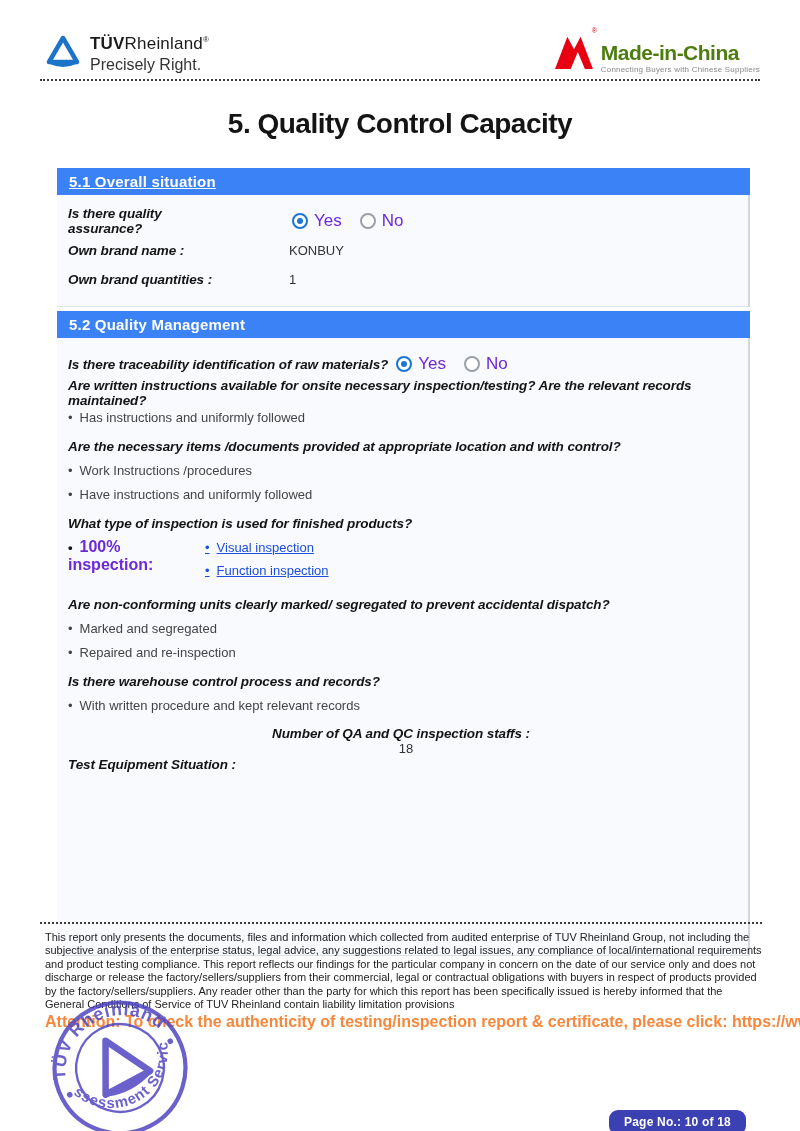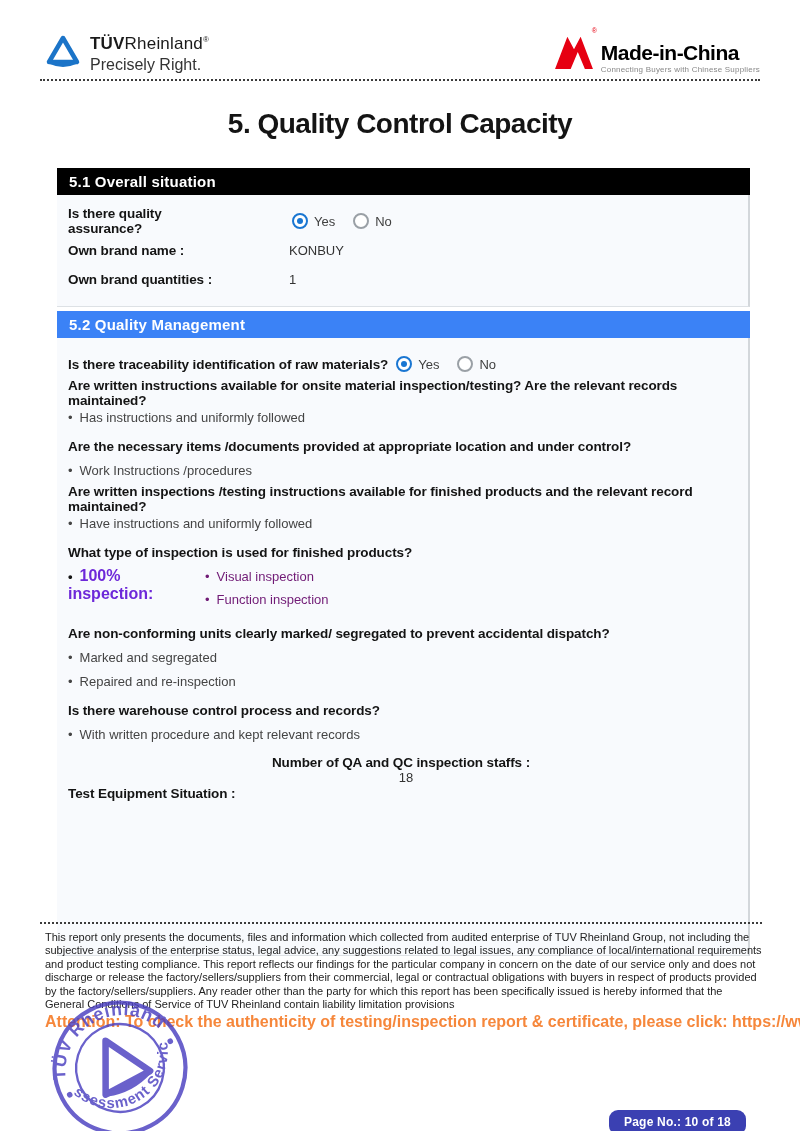--- a/index.html
+++ b/index.html
@@ -13,21 +13,21 @@
   
   .topbar { display:flex; justify-content:space-between; align-items:flex-start; padding:26px 38px 0 45px; }
   .tuv-logo { display:flex; align-items:flex-start; gap:9px; }
   .tuv-text .brand { font-size:17px; letter-spacing:.2px; color:#1a1a1a; }
   .tuv-text .brand b { font-weight:700; }
   .tuv-text sup { font-size:8px; }
   .tuv-text .tagline { font-size:16px; color:#333; margin-top:2px; }
   .mic-logo { display:flex; align-items:flex-end; gap:6px; padding-right:2px; }
   .mic-m { position:relative; }
   .mic-m .reg { position:absolute; top:-7px; right:-2px; font-size:7px; color:#e60012; }
-  .mic-text .brand { font-size:21px; font-weight:700; color:#000000; letter-spacing:-0.5px; line-height:20px; }
+  .mic-text .brand { font-size:21px; font-weight:700; color:#4d7c0f; letter-spacing:-0.5px; line-height:20px; }
   .mic-text .tagline { font-size:8px; color:#888; letter-spacing:.2px; margin-top:2px; white-space:nowrap; }
   .dotline { margin:5px 40px 0 40px; border-top:2px dotted #3c3c3c; height:0; }
 
   
   .page-title { text-align:center; font-size:28px; font-weight:700; letter-spacing:-0.5px; margin-top:27px; color:#141414; }
 
   
   .section { margin:0 50px 0 57px; }
   .sec1 { margin-top:28px; }
   .sec2 { margin-top:4px; }
@@ -39,44 +39,44 @@
     background:#f8fafd;
     border-right:2px solid #d3d7db;
     border-bottom:1px solid #dde1e5;
     padding:15px 14px 12px 11px;
   }
   .panel-1 { min-height:112px; }
   .panel-2 { min-height:618px; }
 
   .row { display:flex; align-items:center; height:22px; margin-bottom:7px; }
   .row:last-child { margin-bottom:0; }
-  .q { font-size:13.5px; font-weight:700; color:#141414; letter-spacing:-0.1px; }
+  .q { font-size:13.5px; font-weight:700; color:#141414; letter-spacing:-0.1px;font-style:italic; }
   .field-label { width:164px; flex:0 0 164px; }
   .field-value { font-size:13px; color:#333; }
 
   .radio-group { display:flex; align-items:center; gap:18px; margin-left:8px; }
   .radio-opt { display:flex; align-items:center; gap:6px; }
   .radio { width:16px; height:16px; border-radius:50%; background:#fff; border:2px solid #9aa0a6; position:relative; display:inline-block; }
   .radio.checked { border-color:#1976d2; }
   .radio.checked::after {
     content:""; position:absolute; left:3px; top:3px; width:6px; height:6px;
     border-radius:50%; background:#1976d2;
   }
-  .radio-label { font-size:13px; color:#404040; }
+  .radio-label { font-size:17px; color:#6d28d9; }
 
   .qa-q { margin-top:11px; height:18px; display:flex; align-items:center; }
   .qa-a { margin-top:6px; height:18px; font-size:13px; color:#444; display:flex; align-items:center; }
   .bullet::before { content:"\2022"; margin-right:7px; font-size:13px; }
   .qa-a.bullet::before { color:#444; }
   .first-q { margin-top:2px; }
 
   .inspect-row { display:flex; margin-top:6px; }
   .inspect-type { width:137px; flex:0 0 137px; font-size:16px; font-weight:700; color:#6d28d9; }
   .inspect-type.bullet::before { color:#141414; }
-  .inspect-methods .method { font-size:13px; color:#701a75; height:18px; margin-bottom:5px; display:flex; align-items:center; }
+  .inspect-methods .method { font-size:13px; color:#1d4ed8; height:18px; margin-bottom:5px; display:flex; align-items:center;text-decoration:underline; }
 
   .staff-row { display:flex; align-items:center; margin-top:12px; height:18px;flex-direction:column; }
   .staff-value { font-size:13px; color:#333; margin-left:10px; }
   .equip-row { margin-top:11px; height:18px; display:flex; align-items:center; }
 
   
   .footer { position:absolute; left:40px; right:38px; top:914px; border-top:2px dotted #3c3c3c; }
   .disclaimer { margin-top:7px; font-size:11px; line-height:13.4px; color:#222; padding-left:5px; }
   .attention { margin-top:2px; font-size:16px; font-weight:700; color:#f6873b; padding-left:5px; white-space:nowrap; }
   .attention a { color:#f6873b; text-decoration:none; }
@@ -117,21 +117,21 @@
         <div class="brand">Made-in-China</div>
         <div class="tagline">Connecting Buyers with Chinese Suppliers</div>
       </span>
     </div>
   </div>
   <div class="dotline"></div>
 
   <div class="page-title">5. Quality Control Capacity</div>
 
   <div class="section sec1">
-    <div class="sec-header" style="background:#000000;">5.1 Overall situation</div>
+    <div class="sec-header" style="background:#3b82f6;text-decoration:underline;">5.1 Overall situation</div>
     <div class="panel panel-1">
       <div class="row">
         <span class="q field-label">Is there quality assurance?</span>
         <span class="radio-group" style="margin-left:60px;">
           <span class="radio-opt">
             <span class="radio checked"></span>
             <span class="radio-label">Yes</span>
           </span>
           <span class="radio-opt">
             <span class="radio"></span>
@@ -161,27 +161,26 @@
             <span class="radio checked"></span>
             <span class="radio-label">Yes</span>
           </span>
           <span class="radio-opt">
             <span class="radio"></span>
             <span class="radio-label">No</span>
           </span>
         </span>
       </div>
 
-      <div class="qa-q q">Are written instructions available for onsite material inspection/testing? Are the relevant records maintained?</div>
+      <div class="qa-q q">Are written instructions available for onsite necessary inspection/testing? Are the relevant records maintained?</div>
       <div class="qa-a bullet">Has instructions and uniformly followed</div>
 
-      <div class="qa-q q">Are the necessary items /documents provided at appropriate location and under control?</div>
+      <div class="qa-q q">Are the necessary items /documents provided at appropriate location and with control?</div>
       <div class="qa-a bullet">Work Instructions /procedures</div>
 
-      <div class="qa-q q">Are written inspections /testing instructions available for finished products and the relevant record maintained?</div>
       <div class="qa-a bullet">Have instructions and uniformly followed</div>
 
       <div class="qa-q q">What type of inspection is used for finished products?</div>
       <div class="inspect-row">
         <span class="inspect-type bullet">100% inspection:</span>
         <span class="inspect-methods">
           <div class="method bullet">Visual inspection</div>
           <div class="method bullet">Function inspection</div>
         </span>
       </div>

